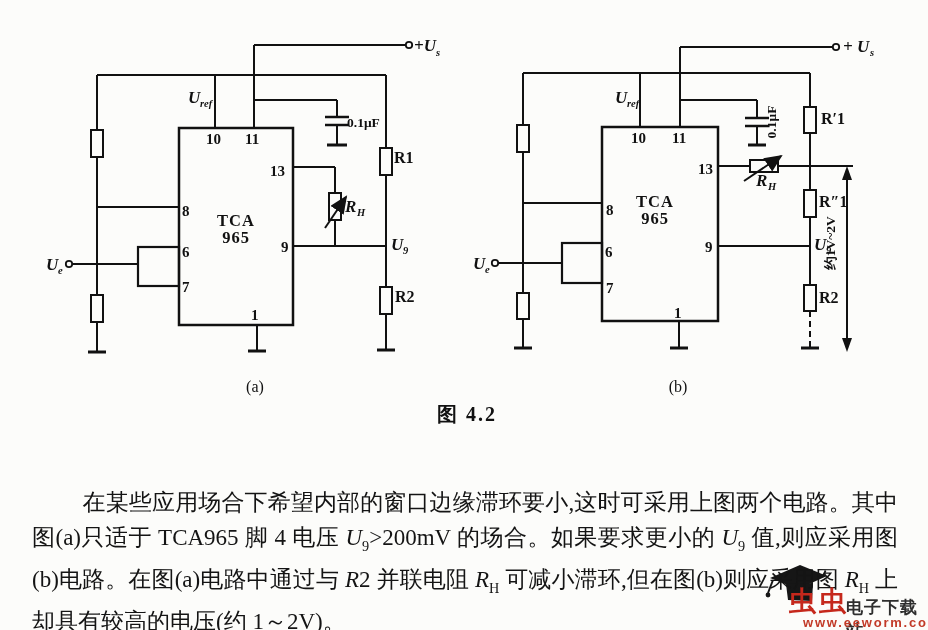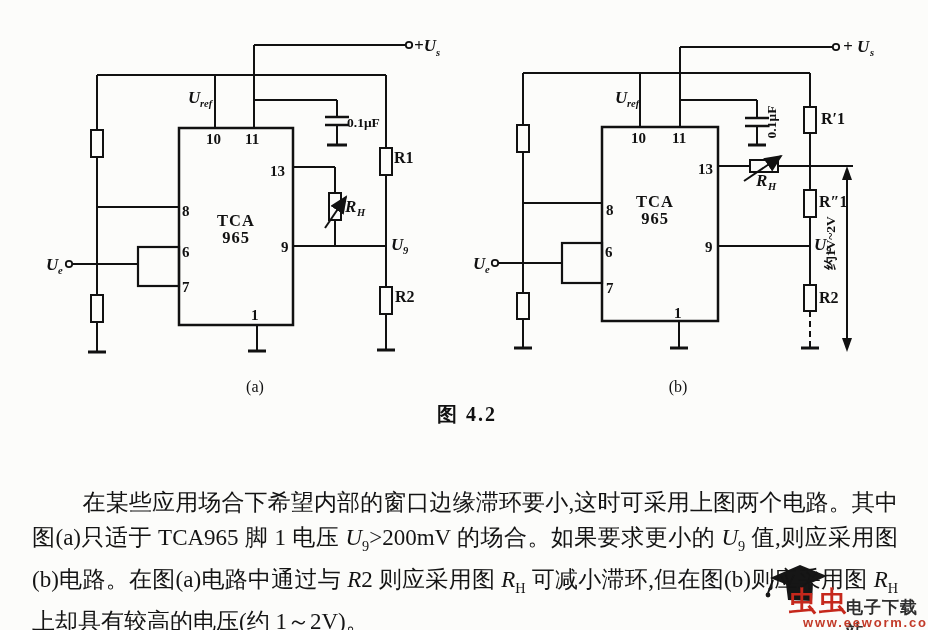--- a/index.html
+++ b/index.html
@@ -181,19 +181,19 @@
     <text class="figcap" x="467" y="421" text-anchor="middle">图 4.2</text>
 
     <g>
       <path d="M770,578 L800,565 L827,576 L798,589 Z" fill="#161616"></path>
       <path d="M786,584 L813,583 L812,601 L788,600 Z" fill="#161616"></path>
       <line x1="773" y1="580" x2="768" y2="593" stroke="#161616" stroke-width="2"></line>
       <circle cx="768" cy="595" r="2.4" fill="#161616"></circle>
     </g>
   </svg>
 
-  <p class="para"><span>在某些应用场合下希望内部的窗口边缘滞环要小,这时可采用上图两个电路。其中图(a)只适于 TCA965 脚 1 电压 </span><i>U</i><sub>9</sub><span>&gt;200mV 的场合。如果要求更小的 </span><i>U</i><sub>9</sub><span> 值,则应采用图(b)电路。在图(a)电路中通过与 </span><i>R</i><span>2</span><span> 则应采用图 </span><i>R</i><sub>H</sub><span> 可减小滞环,但在图(b)则应采用图 </span><i>R</i><sub>H</sub><span> 上却具有较高的电压(约 1～2V)。</span></p>
+  <p class="para"><span>在某些应用场合下希望内部的窗口边缘滞环要小,这时可采用上图两个电路。其中图(a)只适于 TCA965 脚 4 电压 </span><i>U</i><sub>9</sub><span>&gt;200mV 的场合。如果要求更小的 </span><i>U</i><sub>9</sub><span> 值,则应采用图(b)电路。在图(a)电路中通过与 </span><i>R</i><span>2</span><span> 并联电阻 </span><i>R</i><sub>H</sub><span> 可减小滞环,但在图(b)则应采用图 </span><i>R</i><sub>H</sub><span> 上却具有较高的电压(约 1～2V)。</span></p>
 
   <div class="wm-brand">虫虫</div>
   <div class="wm-site">电子下载站</div>
   <div class="wm-url">www.eeworm.com</div>
 
 </div>
 
 </body></html>

